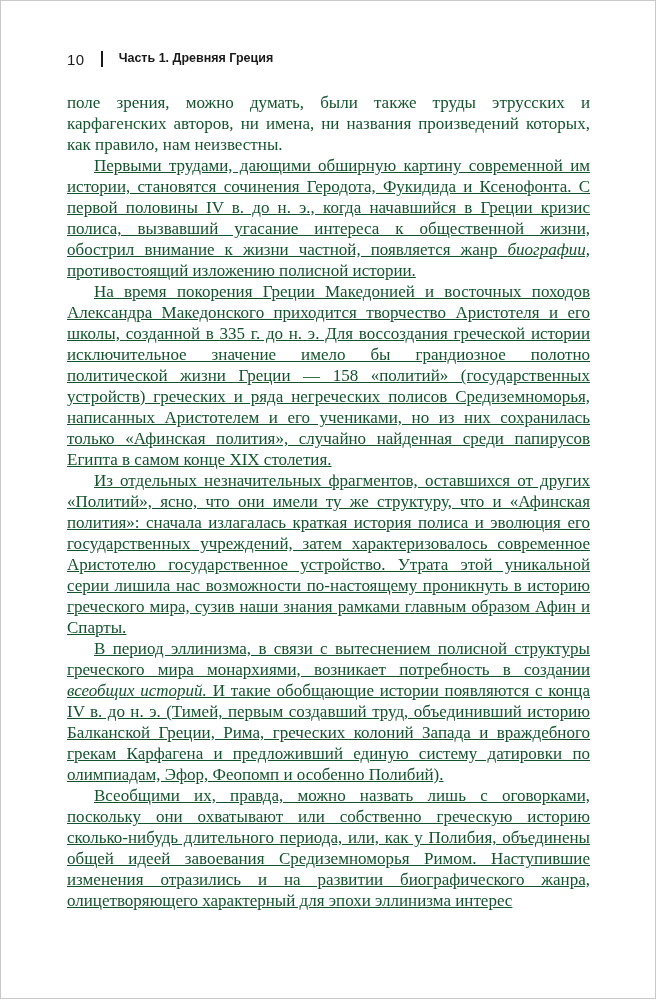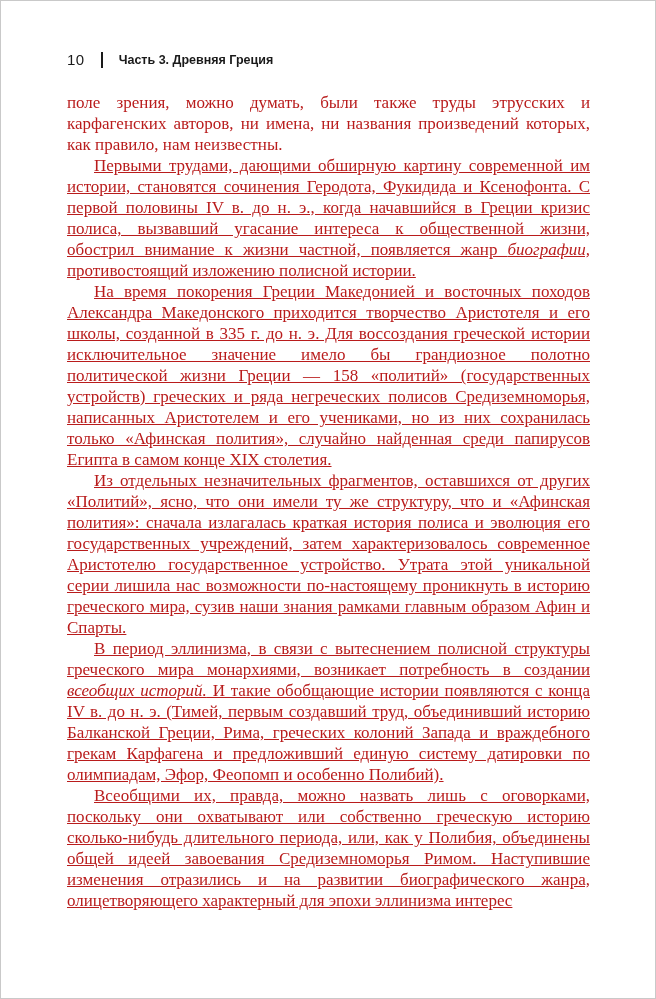--- a/index.html
+++ b/index.html
@@ -12,21 +12,20 @@
     width: 656px;
     height: 999px;
     background: #ffffff;
     border: 1px solid #c9c9c9;
     padding: 50px 65px 30px 66px;
     overflow: hidden;
     position: relative;
   }
   .page-header {
     display: flex;
-    align-items: center;
     gap: 16px;
     margin-bottom: 24px;
     font-family: "Liberation Sans", sans-serif;
     color: #1a1a1a;
   }
   .page-num {
     font-size: 15px;
     letter-spacing: 0.5px;
   }
   .sep {
@@ -35,34 +34,34 @@
     background: #1a1a1a;
   }
   .chapter {
     font-size: 12.5px;
     font-weight: bold;
   }
   .page-body {
     font-size: 17px;
     line-height: 21px;
     text-align: justify;
-    color: #b91c1c;
+    color: #14532d;
   }
   .para { margin: 0; }
   .para.indent { text-indent: 27px; text-decoration: underline; }
   .italic { font-style: italic; }
 </style>
 </head>
 <body>
 
 <div class="page">
   <header class="page-header">
     <span class="page-num">10</span>
     <span class="sep"></span>
-    <span class="chapter">Часть 3. Древняя Греция</span>
+    <span class="chapter">Часть 1. Древняя Греция</span>
   </header>
   <main class="page-body" id="paragraphs">
       <p class="para"><span>поле зрения, можно думать, были также труды этрусских и карфагенских авторов, ни имена, ни названия произведений которых, как правило, нам неизвестны.</span></p>
       <p class="para indent"><span>Первыми трудами, дающими обширную картину современной им истории, становятся сочинения Геродота, Фукидида и Ксенофонта. С первой половины IV в. до н. э., когда начавшийся в Греции кризис полиса, вызвавший угасание интереса к общественной жизни, обострил внимание к жизни частной, появляется жанр </span><span class="italic">биографии,</span><span> противостоящий изложению полисной истории.</span></p>
       <p class="para indent"><span>На время покорения Греции Македонией и восточных походов Александра Македонского приходится творчество Аристотеля и его школы, созданной в 335 г. до н. э. Для воссоздания греческой истории исключительное значение имело бы грандиозное полотно политической жизни Греции — 158 «политий» (государственных устройств) греческих и ряда негреческих полисов Средиземноморья, написанных Аристотелем и его учениками, но из них сохранилась только «Афинская полития», случайно найденная среди папирусов Египта в самом конце XIX столетия.</span></p>
       <p class="para indent"><span>Из отдельных незначительных фрагментов, оставшихся от других «Политий», ясно, что они имели ту же структуру, что и «Афинская полития»: сначала излагалась краткая история полиса и эволюция его государственных учреждений, затем характеризовалось современное Аристотелю государственное устройство. Утрата этой уникальной серии лишила нас возможности по-настоящему проникнуть в историю греческого мира, сузив наши знания рамками главным образом Афин и Спарты.</span></p>
       <p class="para indent"><span>В период эллинизма, в связи с вытеснением полисной структуры греческого мира монархиями, возникает потребность в создании </span><span class="italic">всеобщих историй.</span><span> И такие обобщающие истории появляются с конца IV в. до н. э. (Тимей, первым создавший труд, объединивший историю Балканской Греции, Рима, греческих колоний Запада и враждебного грекам Карфагена и предложивший единую систему датировки по олимпиадам, Эфор, Феопомп и особенно Полибий).</span></p>
       <p class="para indent"><span>Всеобщими их, правда, можно назвать лишь с оговорками, поскольку они охватывают или собственно греческую историю сколько-нибудь длительного периода, или, как у Полибия, объединены общей идеей завоевания Средиземноморья Римом. Наступившие изменения отразились и на развитии биографического жанра, олицетворяющего характерный для эпохи эллинизма интерес</span></p>
     </main>
 </div>

